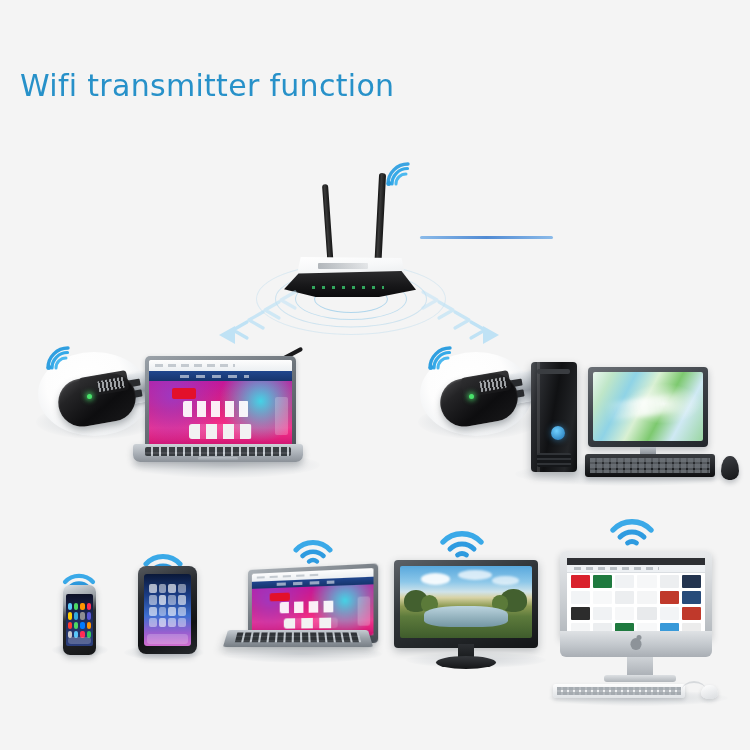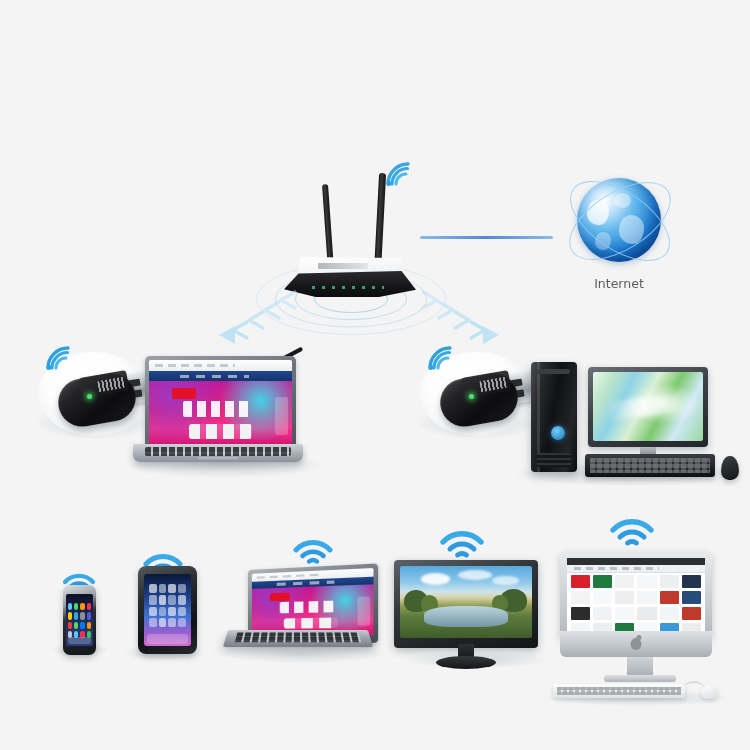--- a/index.html
+++ b/index.html
@@ -266,20 +266,21 @@
   .lap2 .base:after{content:"";position:absolute;left:7%;top:14%;width:86%;height:58%;
     background:
       repeating-linear-gradient(90deg, rgba(45,49,53,.85) 0 6px, rgba(200,206,212,.9) 6px 8px),
       repeating-linear-gradient(180deg, rgba(45,49,53,.85) 0 5px, rgba(200,206,212,.9) 5px 7px);}
 </style>
 </head>
 <body>
 
 <div id="stage">
 
+  <div class="title">Wifi transmitter function</div>
 
   <div class="wifi" style="left:384px;top:160px;width:30px;height:26px;">
     <svg viewBox="0 0 30 26">
       <g fill="none" stroke="#2f9fe0" stroke-linecap="round">
         <path d="M4 24 A20 20 0 0 1 24 4" stroke-width="3.4" stroke-opacity=".95"></path>
         <path d="M5 24 A15.5 15.5 0 0 1 20.5 8.5" stroke-width="3.2" stroke="#35a9e8" transform="translate(3,0)"></path>
         <path d="M6 24 A10 10 0 0 1 16 14" stroke-width="3" stroke="#4cb8ef" transform="translate(6,0)"></path>
       </g>
       <circle cx="5" cy="23.5" r="2.4" fill="#2f9fe0"></circle>
     </svg>
@@ -298,31 +299,20 @@
       <div class="r-top"></div>
       <div class="r-base"></div>
       <div class="r-leds"></div>
       <div class="r-stick"></div>
     </div>
     <div class="r-label"></div>
   </div>
 
   <div class="netline"></div>
 
-  <div class="globe-wrap">
-    <div class="globe">
-      <div class="land" style="left:12%;top:26%;width:26%;height:30%;"></div>
-      <div class="land" style="left:44%;top:18%;width:20%;height:18%;opacity:.55;"></div>
-      <div class="land" style="left:50%;top:44%;width:30%;height:34%;opacity:.62;"></div>
-      <div class="land" style="left:22%;top:64%;width:18%;height:22%;opacity:.45;"></div>
-    </div>
-    <div class="orbit o2"></div>
-    <div class="orbit o3"></div>
-    <div class="globe-label">Internet</div>
-  </div>
 
   <div class="chev" style="left:215px;top:288px;">
     <svg width="85" height="62" viewBox="0 0 85 62">
       <g fill="none" stroke="#bfe2f5" stroke-width="3.2" stroke-linecap="round" stroke-linejoin="round">
         <polyline points="80,4 66,12 80,20" opacity=".55"></polyline>
         <polyline points="64,14 50,22 64,30" opacity=".7"></polyline>
         <polyline points="48,24 34,32 48,40" opacity=".85"></polyline>
         <polyline points="32,34 18,42 32,50" opacity="1"></polyline>
       </g>
       <polygon points="20,38 4,47 20,56" fill="#bfe2f5"></polygon>

